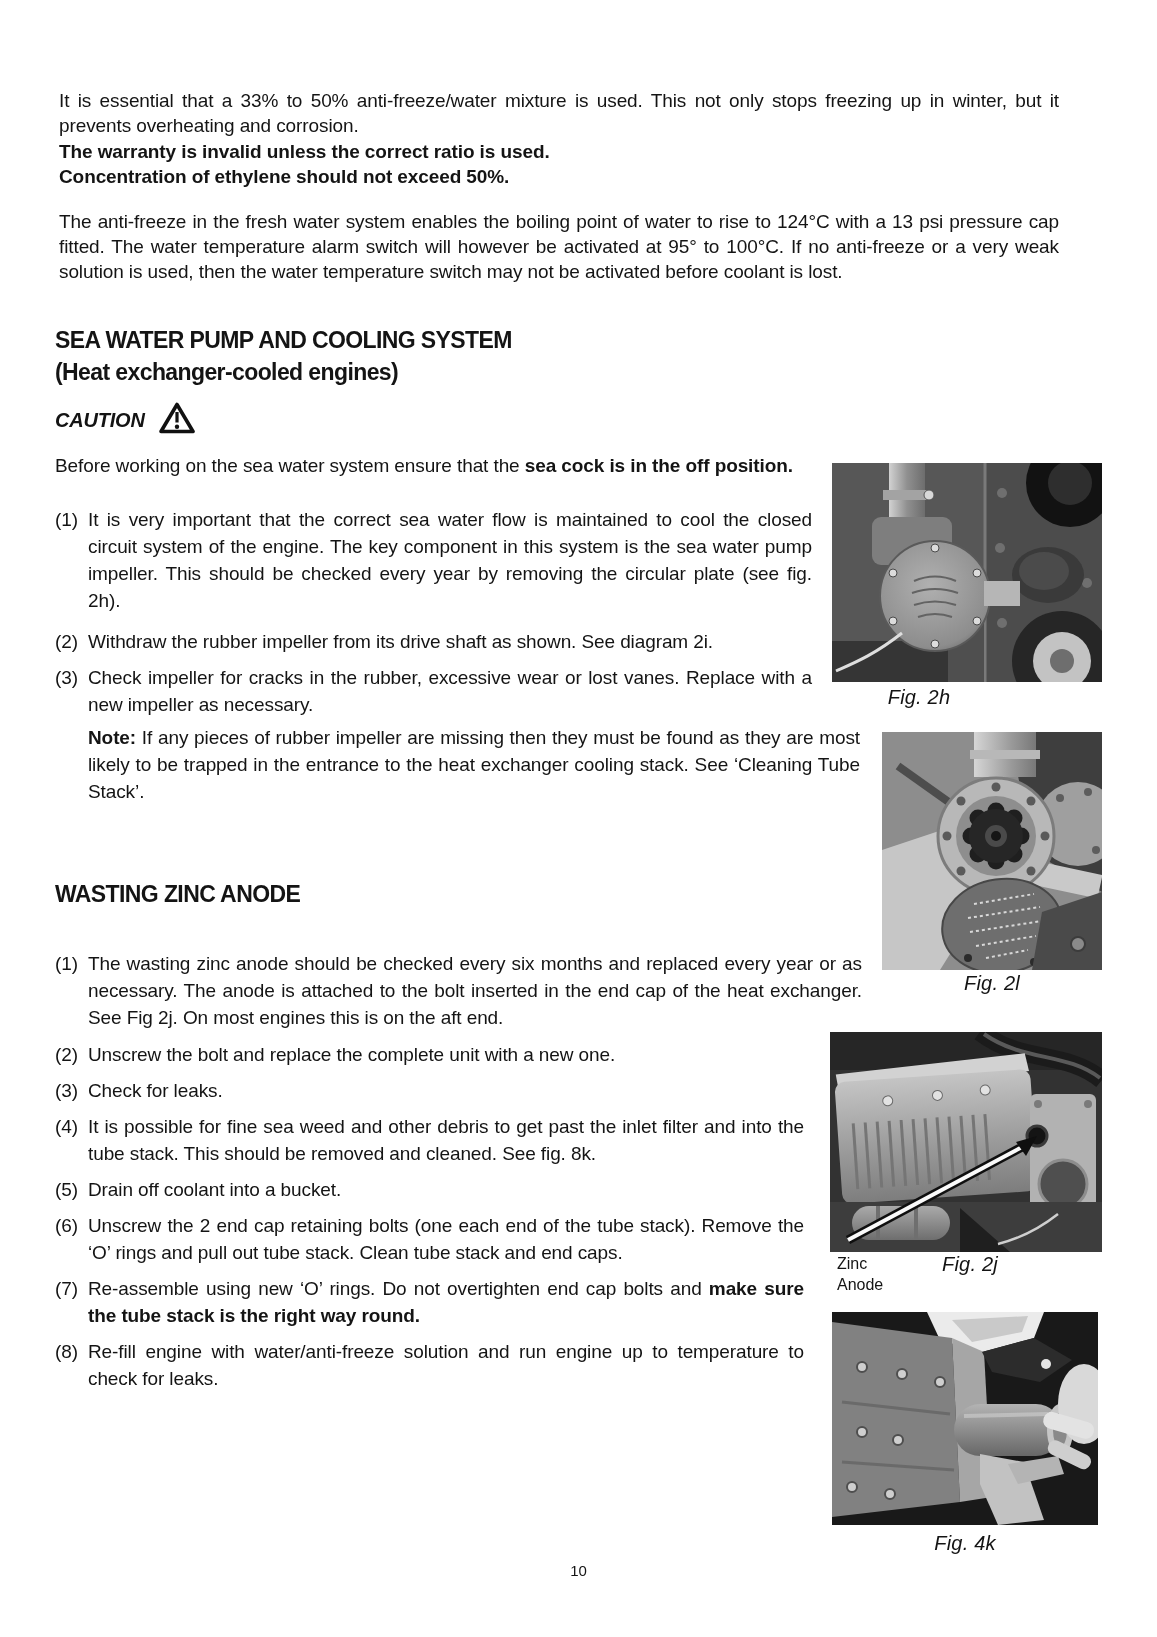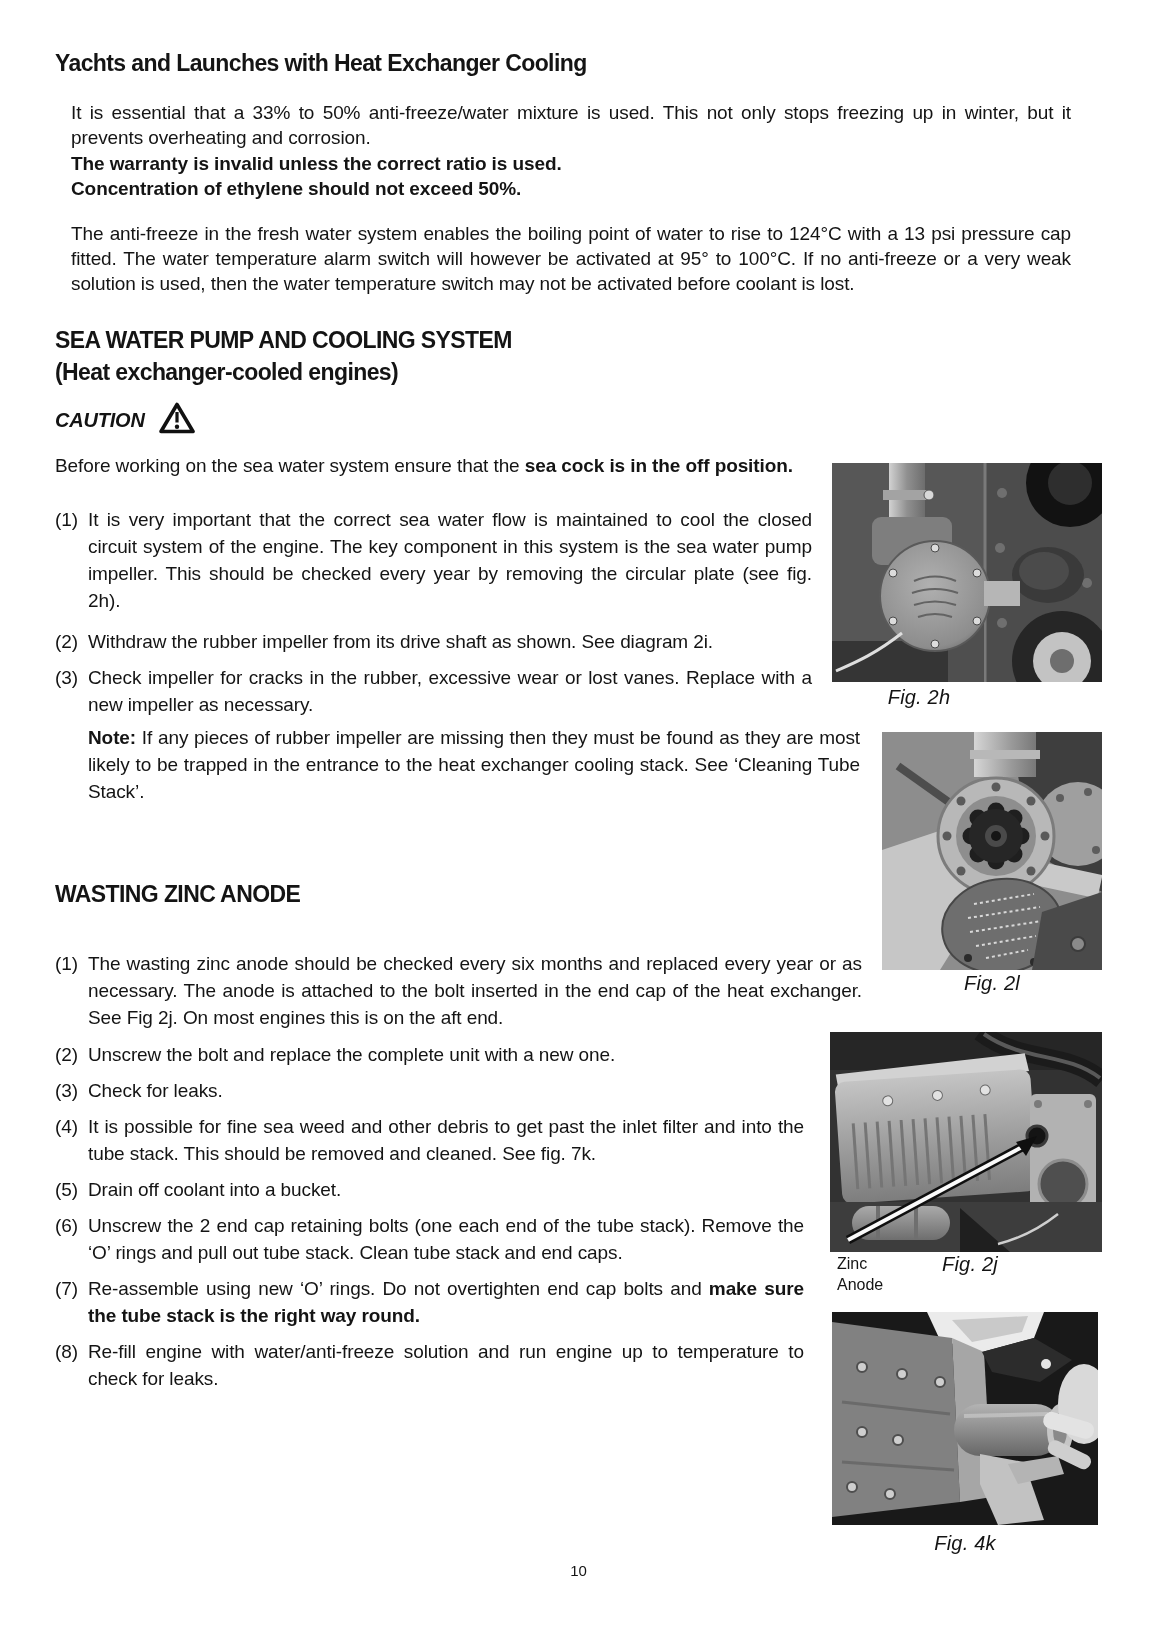--- a/index.html
+++ b/index.html
@@ -1,19 +1,19 @@
 <!DOCTYPE html>
 <html><head>
 <meta charset="utf-8">
 <style>
   html,body{margin:0;padding:0;background:#e8e8e8;}
   .page{position:relative;width:1157px;height:1637px;background:#ffffff;
         font-family:"Liberation Sans","DejaVu Sans",sans-serif;color:#141414;overflow:hidden;margin:0 auto;}
   .abs{position:absolute;}
-  .body{font-size:19px;line-height:25px;letter-spacing:-0.1px;margin:16px;}
+  .body{font-size:19px;line-height:25px;letter-spacing:-0.1px;margin:4px;}
   .just{text-align:justify;}
   .b{font-weight:bold;}
   .title{font-size:23px;font-weight:bold;letter-spacing:-0.6px;margin:0;}
   .h2{font-size:23px;font-weight:bold;letter-spacing:-0.6px;line-height:32px;margin:0;}
   .caution-row{display:flex;align-items:center;gap:14px;}
   .caution-label{font-size:20px;font-weight:bold;letter-spacing:-0.2px;font-style:italic;}
   .item{display:flex;font-size:19px;line-height:27px;letter-spacing:-0.1px;}
   .num{flex:0 0 33px;width:33px;}
   .itx{display:block;}
   .cpara{font-size:19px;line-height:27px;letter-spacing:-0.1px;margin:0;}
@@ -22,21 +22,20 @@
   .caption{font-size:20px;font-style:italic;text-align:center;letter-spacing:0.2px;}
   .zinc-label{font-size:16px;line-height:21px;}
   .zinc-label span{display:block;}
   .footer{font-size:15px;text-align:center;}
 </style>
 </head>
 <body>
 
 <div class="page">
 
-  <h1 class="abs title" style="top:50px;left:55px;">Yachts and Launches with Heat Exchanger Cooling</h1>
   <p class="abs body just" style="top:84px;left:55px;width:1000px;">It is essential that a 33% to 50% anti-freeze/water mixture is used. This not only stops freezing up in winter, but it prevents overheating and corrosion.</p>
   <p class="abs body b" style="top:135px;left:55px;width:1000px;">The warranty is invalid unless the correct ratio is used.</p>
   <p class="abs body b" style="top:160px;left:55px;width:1000px;">Concentration of ethylene should not exceed 50%.</p>
   <p class="abs body just" style="top:205px;left:55px;width:1000px;">The anti-freeze in the fresh water system enables the boiling point of water to rise to 124°C with a 13 psi pressure cap fitted. The water temperature alarm switch will however be activated at 95° to 100°C. If no anti-freeze or a very weak solution is used, then the water temperature switch may not be activated before coolant is lost.</p>
 
   <h2 class="abs h2" style="top:324px;left:55px;">SEA WATER PUMP AND COOLING SYSTEM</h2>
   <h2 class="abs h2" style="top:356px;left:55px;">(Heat exchanger-cooled engines)</h2>
 
   <div class="abs caution-row" style="top:402px;left:55px;">
     <span class="caution-label">CAUTION</span>
@@ -79,21 +78,21 @@
   <div class="abs item" style="top:1041px;left:55px;">
     <span class="num">(2)</span>
     <span class="itx" style="width:716px;">Unscrew the bolt and replace the complete unit with a new one.</span>
   </div>
   <div class="abs item" style="top:1077px;left:55px;">
     <span class="num">(3)</span>
     <span class="itx" style="width:716px;">Check for leaks.</span>
   </div>
   <div class="abs item" style="top:1113px;left:55px;">
     <span class="num">(4)</span>
-    <span class="itx just" style="width:716px;">It is possible for fine sea weed and other debris to get past the inlet filter and into the tube stack. This should be removed and cleaned. See fig. 7k.</span>
+    <span class="itx just" style="width:716px;">It is possible for fine sea weed and other debris to get past the inlet filter and into the tube stack. This should be removed and cleaned. See fig. 8k.</span>
   </div>
   <div class="abs item" style="top:1176px;left:55px;">
     <span class="num">(5)</span>
     <span class="itx" style="width:716px;">Drain off coolant into a bucket.</span>
   </div>
   <div class="abs item" style="top:1212px;left:55px;">
     <span class="num">(6)</span>
     <span class="itx just" style="width:716px;">Unscrew the 2 end cap retaining bolts (one each end of the tube stack). Remove the ‘O’ rings and pull out tube stack. Clean tube stack and end caps.</span>
   </div>
   <div class="abs item" style="top:1275px;left:55px;">

